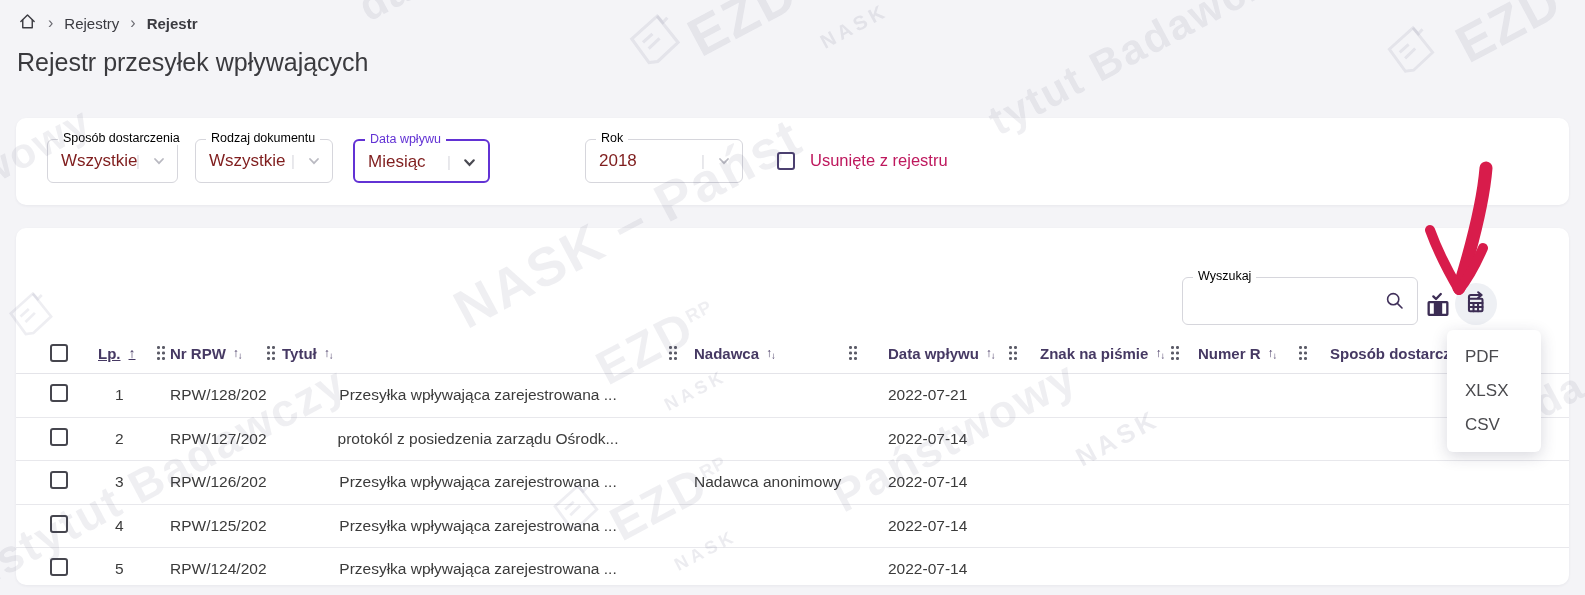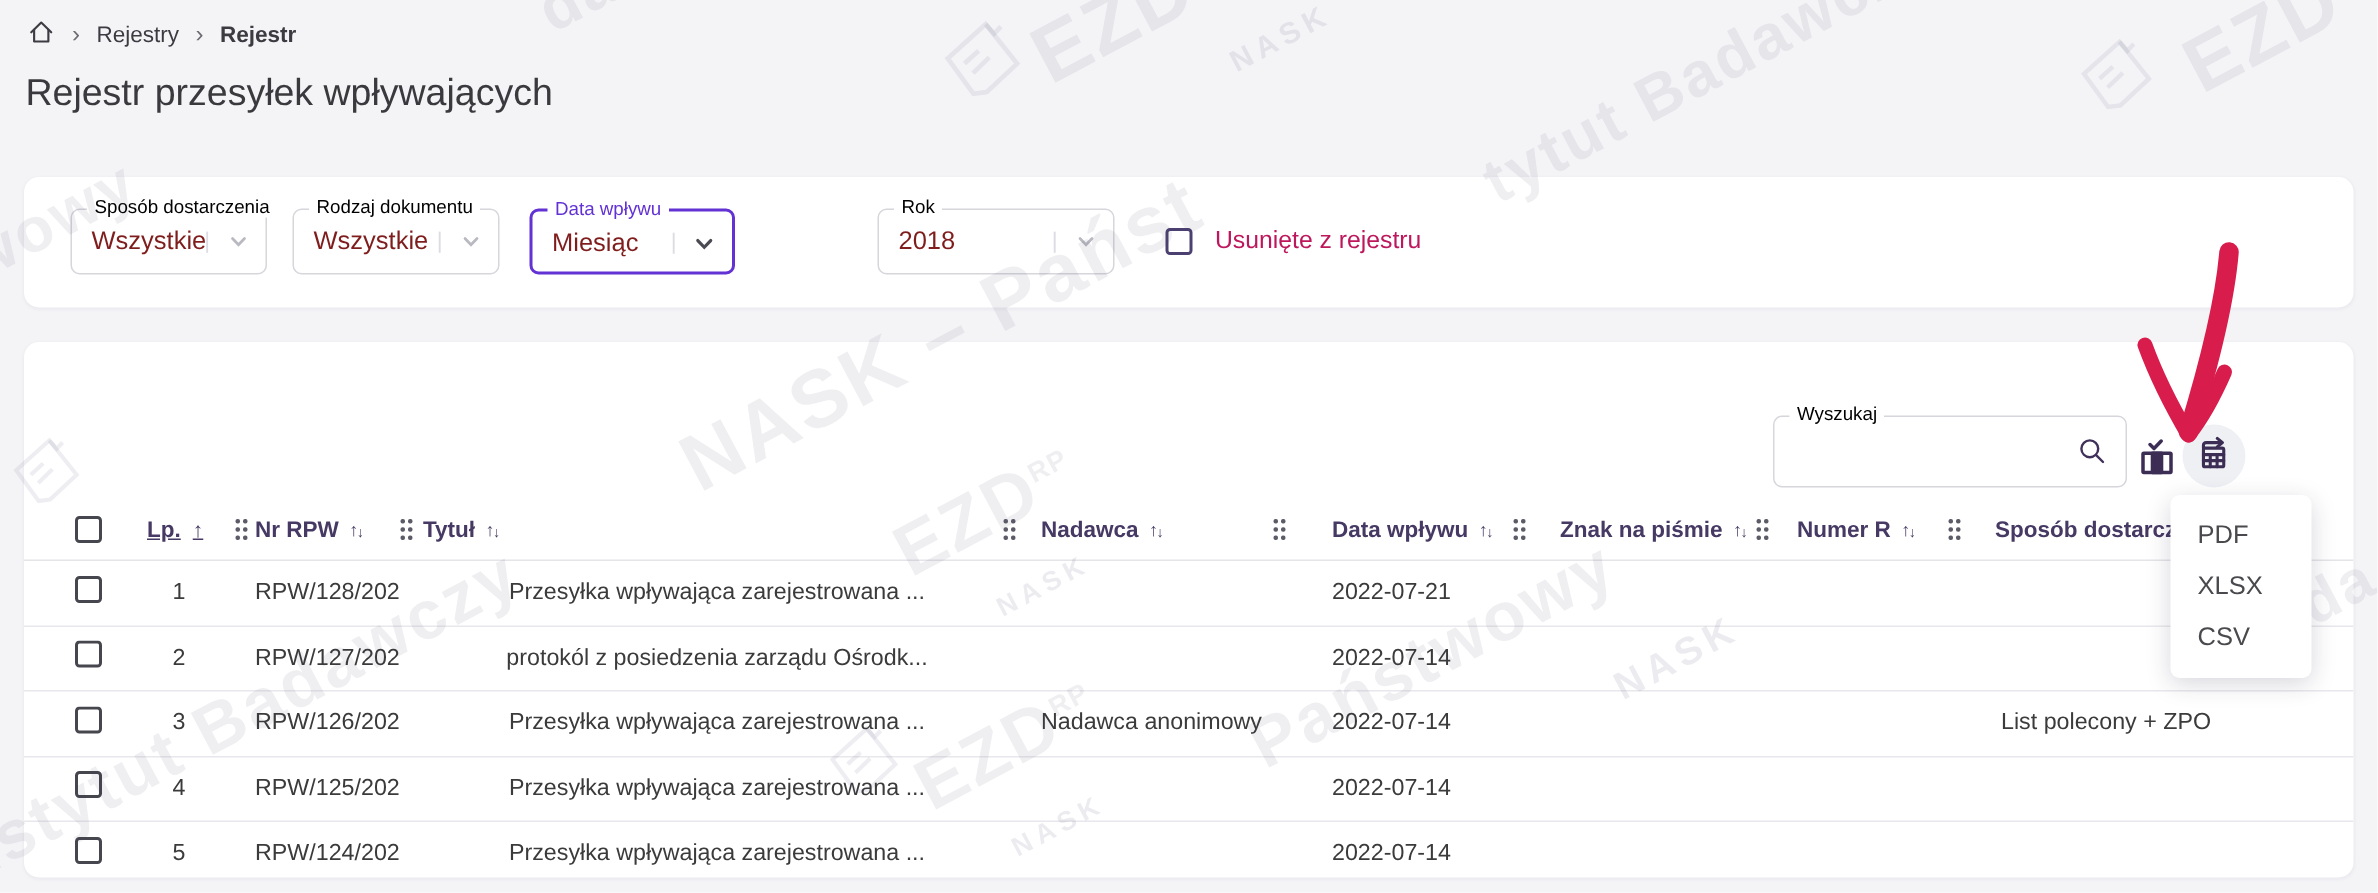--- a/index.html
+++ b/index.html
@@ -262,21 +262,20 @@
   </div>
   <div class="tgrid trow">
     <div class="bcell c0"><span class="cb"></span></div>
     <div class="bcell c1">3</div>
     <div class="bcell c2">RPW/126/2022</div>
     <div class="bcell c3">Przesyłka wpływająca zarejestrowana ...</div>
     <div class="bcell c4">Nadawca anonimowy</div>
     <div class="bcell c5">2022-07-14</div>
     <div class="bcell c6"></div>
     <div class="bcell c7"></div>
-    <div class="bcell c8">List polecony + ZPO</div>
   </div>
   <div class="tgrid trow">
     <div class="bcell c0"><span class="cb"></span></div>
     <div class="bcell c1">4</div>
     <div class="bcell c2">RPW/125/2022</div>
     <div class="bcell c3">Przesyłka wpływająca zarejestrowana ...</div>
     <div class="bcell c4"></div>
     <div class="bcell c5">2022-07-14</div>
     <div class="bcell c6"></div>
     <div class="bcell c7"></div>

